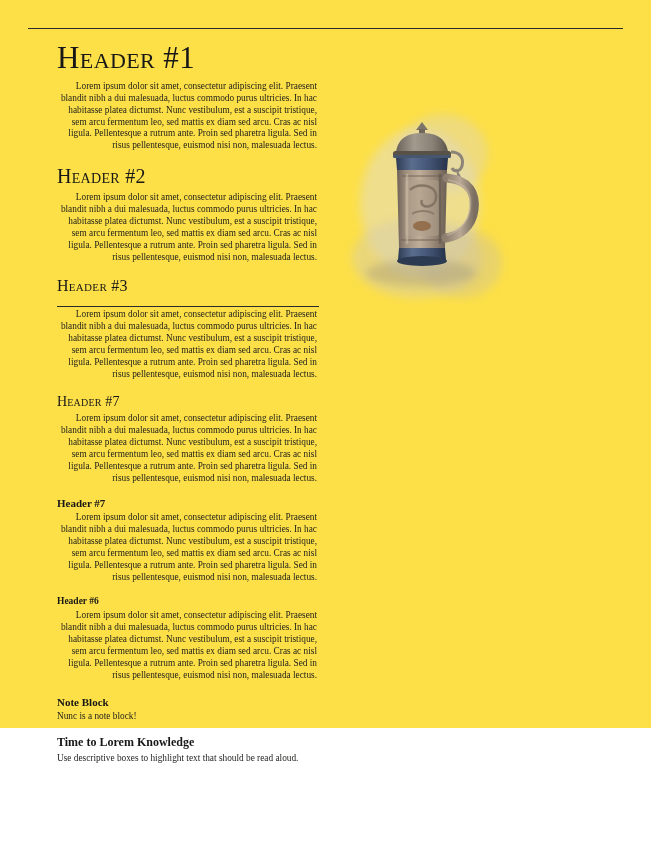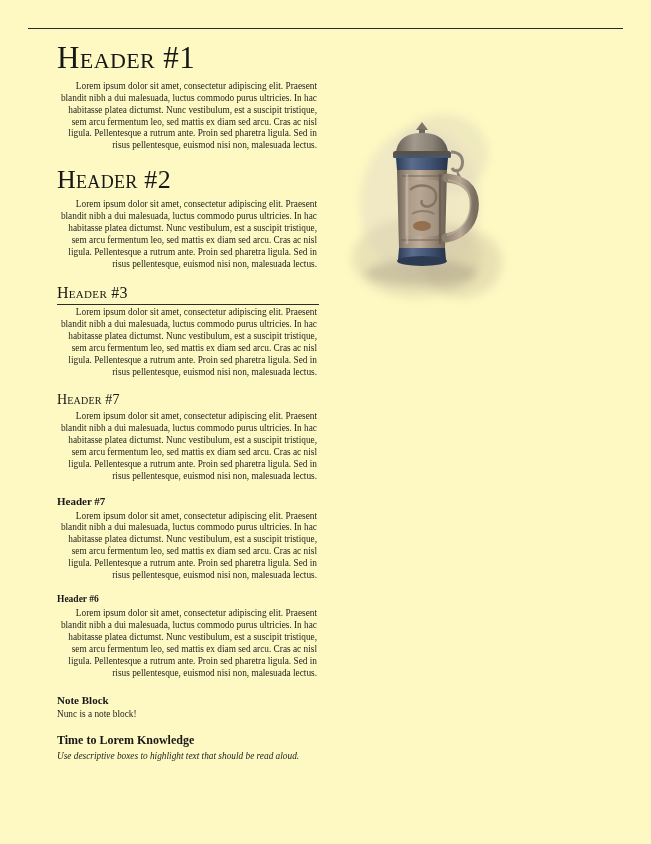--- a/index.html
+++ b/index.html
@@ -10,22 +10,22 @@
   body {
     width: 651px;
     height: 844px;
     font-family: "Liberation Serif", serif;
     color: #1d1d1b;
     overflow: hidden;
   }
   .page {
     position: relative;
     width: 651px;
-    height: 844px;
-    background: #fef9c3;
+    height: 728px;
+    background: #fde047;
   }
   .rule-top {
     position: absolute;
     left: 28px;
     top: 28px;
     width: 595px;
     height: 1px;
     background: #2b2b2b;
   }
   .content {
@@ -40,38 +40,38 @@
     font-size: 31px;
     line-height: 1.05;
     letter-spacing: 0.4px;
     margin: 6px 0 6px 0;
     font-variant: small-caps;
     color: #171717;
   }
   h2.doc-h2 {
     font-family: "Liberation Serif", serif;
     font-weight: normal;
-    font-size: 26px;
+    font-size: 20px;
     line-height: 1.05;
     letter-spacing: 0.3px;
     margin: 14px 0 5px 0;
     font-variant: small-caps;
     color: #171717;
   }
   h3.doc-h3 {
     font-family: "Liberation Serif", serif;
     font-weight: normal;
     font-size: 16px;
     line-height: 1.05;
     letter-spacing: 0.3px;
     margin: 14px 0 2px 0;
     font-variant: small-caps;
     color: #171717;
     border-bottom: 1px solid #2b2b2b;
-    padding-bottom: 3px;
+    padding-bottom: 11px;
     width: 262px;
   }
   h4.doc-h4 {
     font-family: "Liberation Serif", serif;
     font-weight: normal;
     font-size: 14px;
     line-height: 1.05;
     letter-spacing: 0.2px;
     margin: 14px 0 3px 0;
     font-variant: small-caps;
@@ -123,21 +123,20 @@
     margin: 12px 0 3px 0;
     color: #171717;
   }
   .desc-body {
     font-family: "Liberation Serif", serif;
     font-size: 9.3px;
     line-height: 1.29;
     margin: 0 0 4px 0;
     color: #1d1d1b;
     width: 250px;
-    font-style: italic;
   }
   .desc-body strong { font-weight: bold; }
 
   
   .illustration {
     position: absolute;
     left: 352px;
     top: 108px;
     width: 200px;
     height: 200px;

